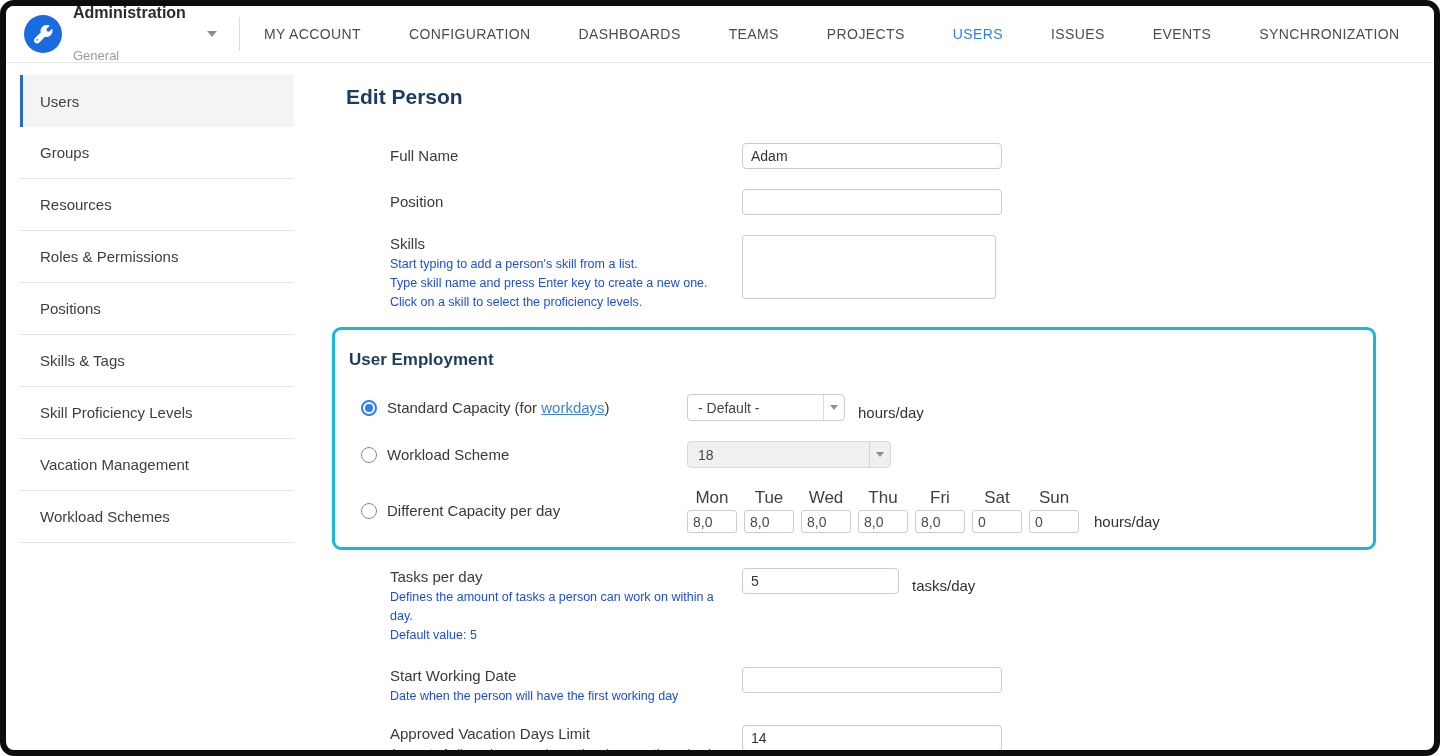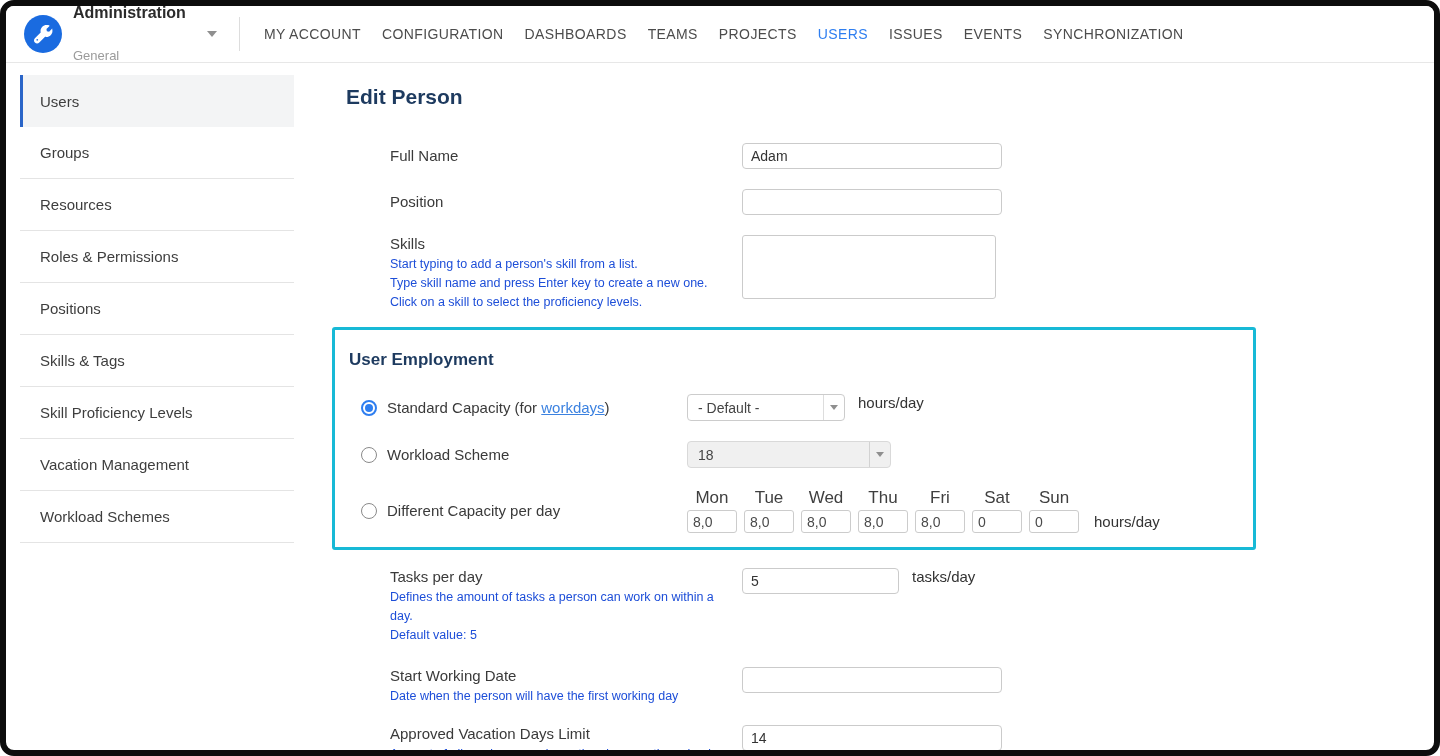--- a/index.html
+++ b/index.html
@@ -26,21 +26,21 @@
   }
   .brand-text { display: flex; flex-direction: column; line-height: 1.15; gap: 27px; }
   .brand-title { font-size: 16px; font-weight: 700; color: #2b2b2b; }
   .brand-sub { font-size: 13px; color: #9b9b9b; }
   .caret {
     width: 0; height: 0; margin-left: 10px;
     border-left: 5px solid transparent; border-right: 5px solid transparent;
     border-top: 6px solid #8f8f8f;
   }
   .topbar-divider { width: 1px; height: 34px; background: #ddd; margin: 0 0 0 4px; }
-  .nav { display: flex; align-items: center; gap: 21px; padding-left: 24px; }
+  .nav { display: flex; align-items: center; gap: 48px; padding-left: 24px; }
   .nav-item {
     font-size: 14px; letter-spacing: 0.4px; font-weight: 500;
     color: #4c4c4c; cursor: pointer; white-space: nowrap;
   }
   .nav-item.active { color: var(--nav-active, #2e7ef0); }
 
   
   .layout { flex: 1; display: flex; overflow: hidden; }
 
   
@@ -66,27 +66,27 @@
 
   input.text-input {
     width: 260px; height: 26px; border: 1px solid #cbcbcb; border-radius: 4px;
     padding: 0 8px; font-size: 14px; color: #333; font-family: "Liberation Sans", sans-serif;
     background: #fff; outline: none;
   }
   textarea.skills-box {
     width: 254px; height: 64px; border: 1px solid #cbcbcb; border-radius: 3px;
     resize: none; outline: none; font-family: "Liberation Sans", sans-serif; font-size: 14px; padding: 6px 8px;
   }
-  .with-unit { display: flex; align-items: flex-start; gap: 13px; }
+  .with-unit { display: flex; align-items: flex-end; gap: 13px; }
   .unit { font-size: 15px; color: #333; }
 
   
   .employment-box {
-    width: 924px; margin: 16px 0 18px -14px;
-    border: 3px solid var(--highlight-cyan, #17b9d6); border-radius: 3px;
+    width: 1044px; margin: 16px 0 18px -14px;
+    border: 3px solid var(--highlight-cyan, #17b9d6); border-radius: 9px;
     padding: 10px 0 14px 14px;
   }
   .employment-title { font-size: 17px; font-weight: 700; color: var(--heading-navy, #1d3a5f); margin: 10px 0 24px; }
   .radio-row { display: grid; grid-template-columns: 338px 1fr; align-items: center; margin-bottom: 20px; }
   .radio-row:last-child { margin-bottom: 0; }
   .radio-label-wrap { display: flex; align-items: center; gap: 10px; padding-left: 12px; font-size: 15px; color: #3a3a3a; cursor: pointer; }
   .radio {
     width: 16px; height: 16px; border-radius: 50%; flex: 0 0 16px;
     border: 1.5px solid #8a8a8a; background: #fff; position: relative; cursor: pointer;
   }

